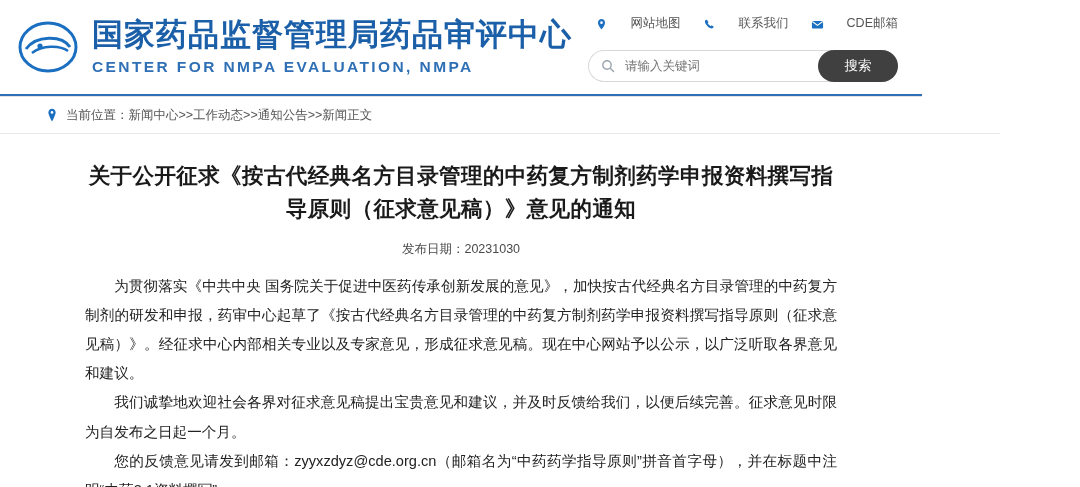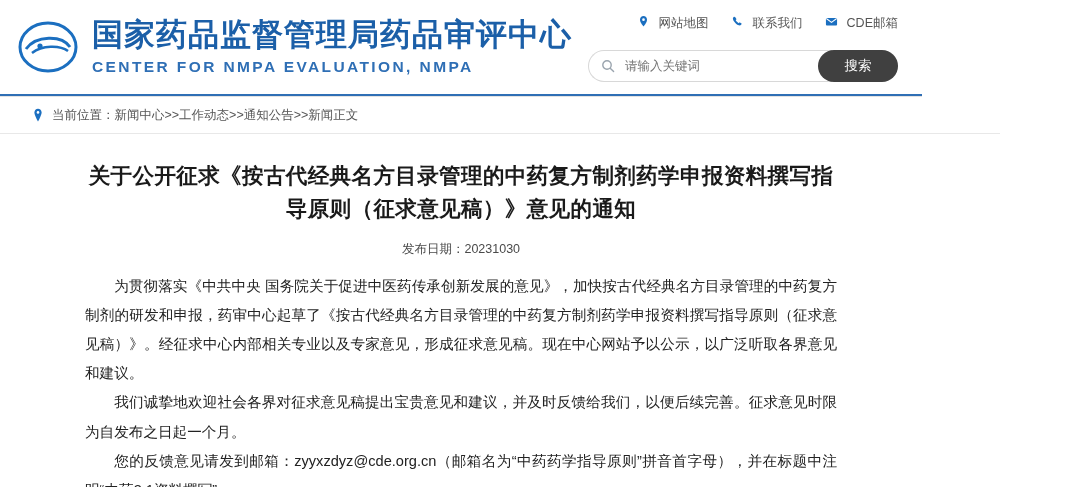--- a/index.html
+++ b/index.html
@@ -72,22 +72,22 @@
     display: flex;
     align-items: center;
     justify-content: flex-end;
     gap: 22px;
     height: 26px;
     font-size: 12.5px;
     color: #555;
   }
   .header-link {
     display: flex;
-    align-items: flex-start;
-    gap: 8px;
+    align-items: flex-end;
+    gap: 22px;
     white-space: nowrap;
     cursor: pointer;
   }
   .hl-ico {
     width: 14px;
     height: 14px;
     display: inline-flex;
     align-items: center;
     justify-content: center;
   }
@@ -146,21 +146,21 @@
     height: 1px;
     background: #e3e3e3;
     width: 100%;
   }
 
   
   .breadcrumb {
     height: 36px;
     display: flex;
     align-items: center;
-    padding-left: 32px;
+    padding-left: 46px;
     font-size: 12.5px;
     color: #555;
     gap: 6px;
   }
   .pin {
     width: 12px;
     height: 15px;
     margin-right: 2px;
   }
   .crumb-line {

